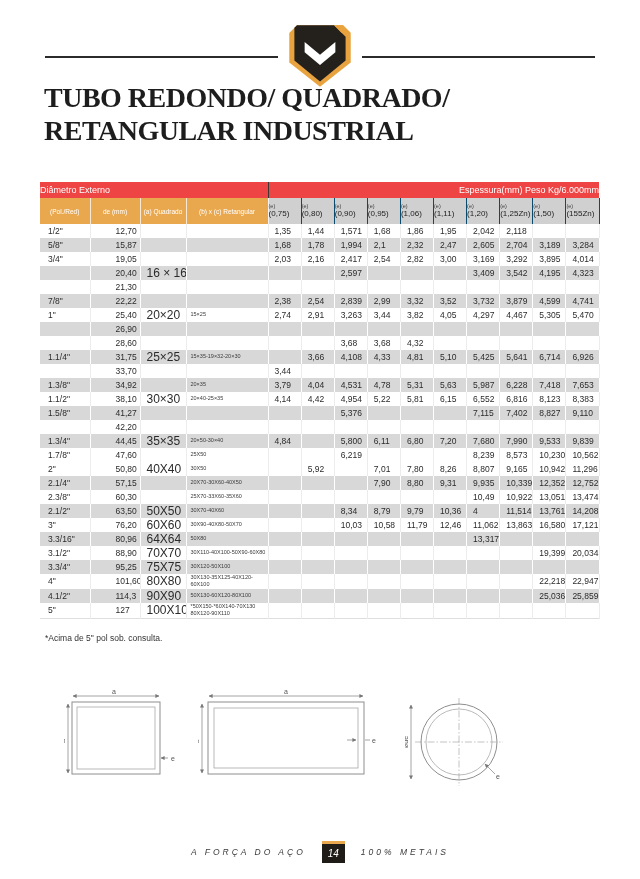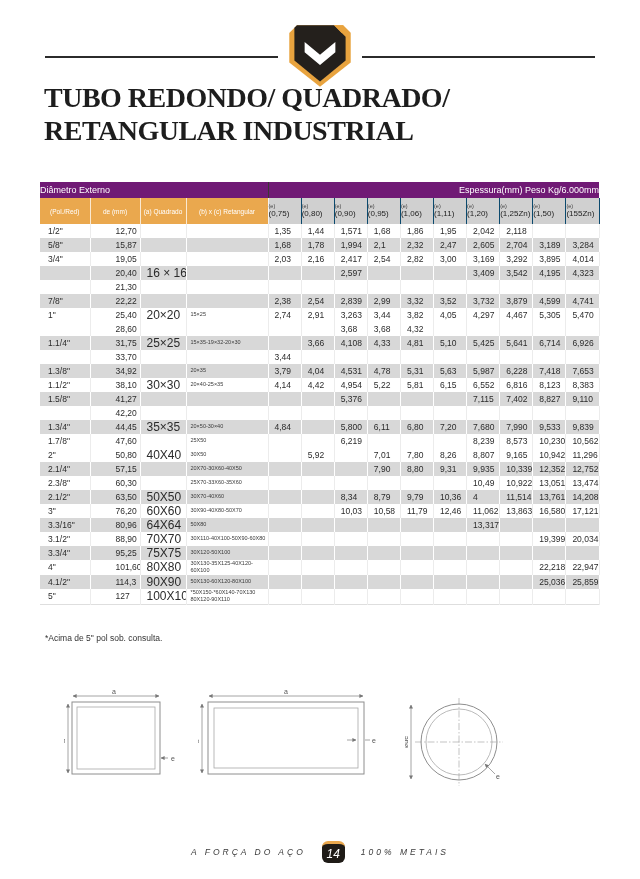--- a/index.html
+++ b/index.html
@@ -19,21 +19,21 @@
     font-size:28px; font-weight:bold; letter-spacing:-0.5px;
     line-height:1.17; color:#1d1d1d;font-family:Liberation Serif, serif;
   }
   
   .table-wrap { position:absolute; left:40px; top:182px; width:559px; }
   table { border-collapse:collapse; table-layout:fixed; width:559px; border-bottom:1px solid #dedede; }
   col.c-pol  { width:50px; } col.c-mm { width:50px; }
   col.c-quad { width:46px; } col.c-ret { width:82px; }
   col.c-val  { width:33.1px; }
   thead tr.group th {
-    background:#701a75; color:#fff; font-weight:normal;
+    background:#ef4444; color:#fff; font-weight:normal;
     font-size:9px; height:16px; padding:0;
   }
   th.group-left  { text-align:left; padding-left:12px; border-right:1px solid #3b3733; }
   th.group-right { text-align:right; }
   thead tr.cols th { height:26px; padding:0; font-weight:normal; vertical-align:middle; }
   th.gold {
     background:#eaa84e; color:#fff; font-size:6.5px; text-align:center;
     border-right:1px solid rgba(255,255,255,.75);
   }
   th.esp {
@@ -62,21 +62,21 @@
   .diagram.round  { left:405px; }
   .diagram text { font-size:7px; fill:#555; font-family:"Liberation Sans","DejaVu Sans",sans-serif; }
   
   .footer {
     position:absolute; left:0; top:841px; width:640px;
     display:flex; justify-content:center; align-items:center; gap:16px;font-style:italic;
   }
   .footer .txt { font-size:8.5px; letter-spacing:3px; color:#3a3a3a; }
   .page-box {
     width:23px; height:19px; background:#1f1b17; border-top:3px solid #eaa84e;
-    color:#fff; font-size:12px; display:flex; align-items:center; justify-content:center;border-radius:6px;
+    color:#fff; font-size:10px; display:flex; align-items:center; justify-content:center;
   }
 </style>
 </head>
 <body>
 
 <div class="rule left"></div>
 <div class="rule right"></div>
 <svg class="logo" viewBox="0 0 100 96" aria-hidden="true">
   <path d="M14 0 H86 L98 12 V58 L50 96 L2 58 V12 Z" fill="#e8a33e"></path>
   <path d="M14 0 H72 L90 18 V55 L50 88 L10 55 V4 Z" fill="#24201c"></path>
@@ -265,20 +265,36 @@
           <td class="val">2,74</td>
           <td class="val">2,91</td>
           <td class="val">3,263</td>
           <td class="val">3,44</td>
           <td class="val">3,82</td>
           <td class="val">4,05</td>
           <td class="val">4,297</td>
           <td class="val">4,467</td>
           <td class="val">5,305</td>
           <td class="val">5,470</td>
+        </tr>
+        <tr class="stripe">
+          <td class="pol"></td>
+          <td class="mm">26,90</td>
+          <td class="quad"></td>
+          <td class="ret"></td>
+          <td class="val"></td>
+          <td class="val"></td>
+          <td class="val"></td>
+          <td class="val"></td>
+          <td class="val"></td>
+          <td class="val"></td>
+          <td class="val"></td>
+          <td class="val"></td>
+          <td class="val"></td>
+          <td class="val"></td>
         </tr>
         <tr>
           <td class="pol"></td>
           <td class="mm">28,60</td>
           <td class="quad"></td>
           <td class="ret"></td>
           <td class="val"></td>
           <td class="val"></td>
           <td class="val">3,68</td>
           <td class="val">3,68</td>

